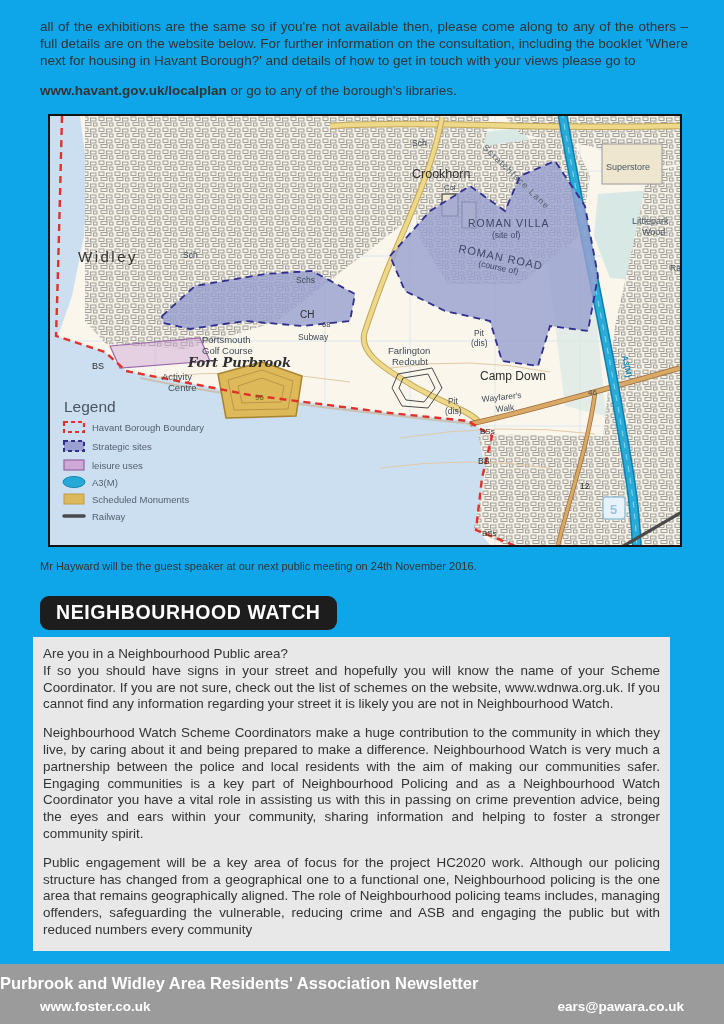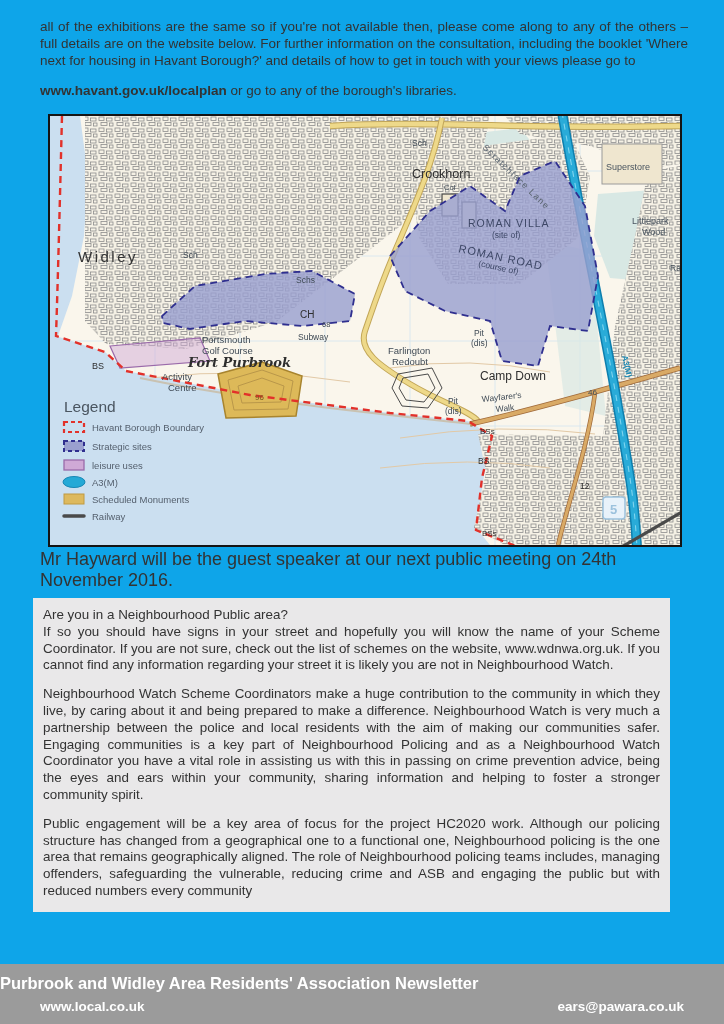--- a/index.html
+++ b/index.html
@@ -4,21 +4,21 @@
 <style>
   html,body{margin:0;padding:0;background:#ffffff;}
   .page{position:relative;width:724px;height:1024px;background:#0ea5e9;
         font-family:"Liberation Sans",sans-serif;color:#2e2e2e;overflow:hidden;}
   .intro{margin:0;padding:18px 36px 0 40px;font-size:13.5px;line-height:17px;
          text-align:justify;color:#333;}
   .linkline{margin:0;padding:14px 17px 0 40px;font-size:13.5px;color:#333;}
   .linkline b{font-weight:bold;}
   .map-frame{margin:16px 0 0 48px;width:630px;height:429px;border:2.5px solid #141414;
              background:#faf6ec;}
-  .meeting{margin:0;padding:2px 36px 0 40px;font-size:18px;color:#333;}
+  .meeting{margin:0;padding:13px 36px 0 40px;font-size:11px;color:#333;}
   .nw-header{display:inline-block;margin:24px 0 0 40px;background:#1d1d1d;color:#fff;
              font-size:19.5px;font-weight:bold;letter-spacing:0.6px;
              padding:5px 16px 6px 16px;border-radius:9px;}
   .nw-box{margin:7px 0 0 33px;width:637px;background:#e9e8e9;padding:9px 10px 12px 10px;
           box-sizing:border-box;}
   .nw-box p{margin:0;font-size:13.4px;line-height:16.8px;text-align:justify;color:#333;}
   .nw-box p.gap{margin-top:12px;}
   .footer{position:absolute;left:0;bottom:0;width:724px;height:60px;background:#9b9b9b;color:#fff;}
   .footer-title{text-align:left;font-weight:bold;font-size:16.5px;padding-top:10px;}
   .footer-links{display:flex;justify-content:space-between;padding:6px 40px 0 40px;
@@ -187,29 +187,32 @@
         <rect x="14" y="378" width="20" height="10" fill="#ddb95e" stroke="#c09a40" stroke-width="1"></rect>
         <text x="42" y="387" font-size="9.5" fill="#55606e">Scheduled Monuments</text>
         <line x1="14" y1="400" x2="34" y2="400" stroke="#4a4a4a" stroke-width="3.5" stroke-linecap="round"></line>
         <text x="42" y="404" font-size="9.5" fill="#55606e">Railway</text>
       </g>
     </svg>
   </div>
 
   <p class="meeting">Mr Hayward will be the guest speaker at our next public meeting on 24th November 2016.</p>
 
+  <div class="nw-header">
+    <span>NEIGHBOURHOOD WATCH</span>
+  </div>
 
   <div class="nw-box">
     <p>Are you in a Neighbourhood Public area?</p>
     <p>If so you should have signs in your street and hopefully you will know the name of your Scheme Coordinator. If you are not sure, check out the list of schemes on the website, www.wdnwa.org.uk. If you cannot find any information regarding your street it is likely you are not in Neighbourhood Watch.</p>
     <p class="gap">Neighbourhood Watch Scheme Coordinators make a huge contribution to the community in which they live, by caring about it and being prepared to make a difference. Neighbourhood Watch is very much a partnership between the police and local residents with the aim of making our communities safer. Engaging communities is a key part of Neighbourhood Policing and as a Neighbourhood Watch Coordinator you have a vital role in assisting us with this in passing on crime prevention advice, being the eyes and ears within your community, sharing information and helping to foster a stronger community spirit.</p>
     <p class="gap">Public engagement will be a key area of focus for the project HC2020 work. Although our policing structure has changed from a geographical one to a functional one, Neighbourhood policing is the one area that remains geographically aligned. The role of Neighbourhood policing teams includes, managing offenders, safeguarding the vulnerable, reducing crime and ASB and engaging the public but with reduced numbers every community</p>
   </div>
 
   <div class="footer">
     <div class="footer-title">Purbrook and Widley Area Residents' Association Newsletter</div>
     <div class="footer-links">
-      <span>www.local.co.uk</span>
+      <span>www.foster.co.uk</span>
       <span>ears@pawara.co.uk</span>
     </div>
   </div>
 
 </div>
 
 </body></html>

